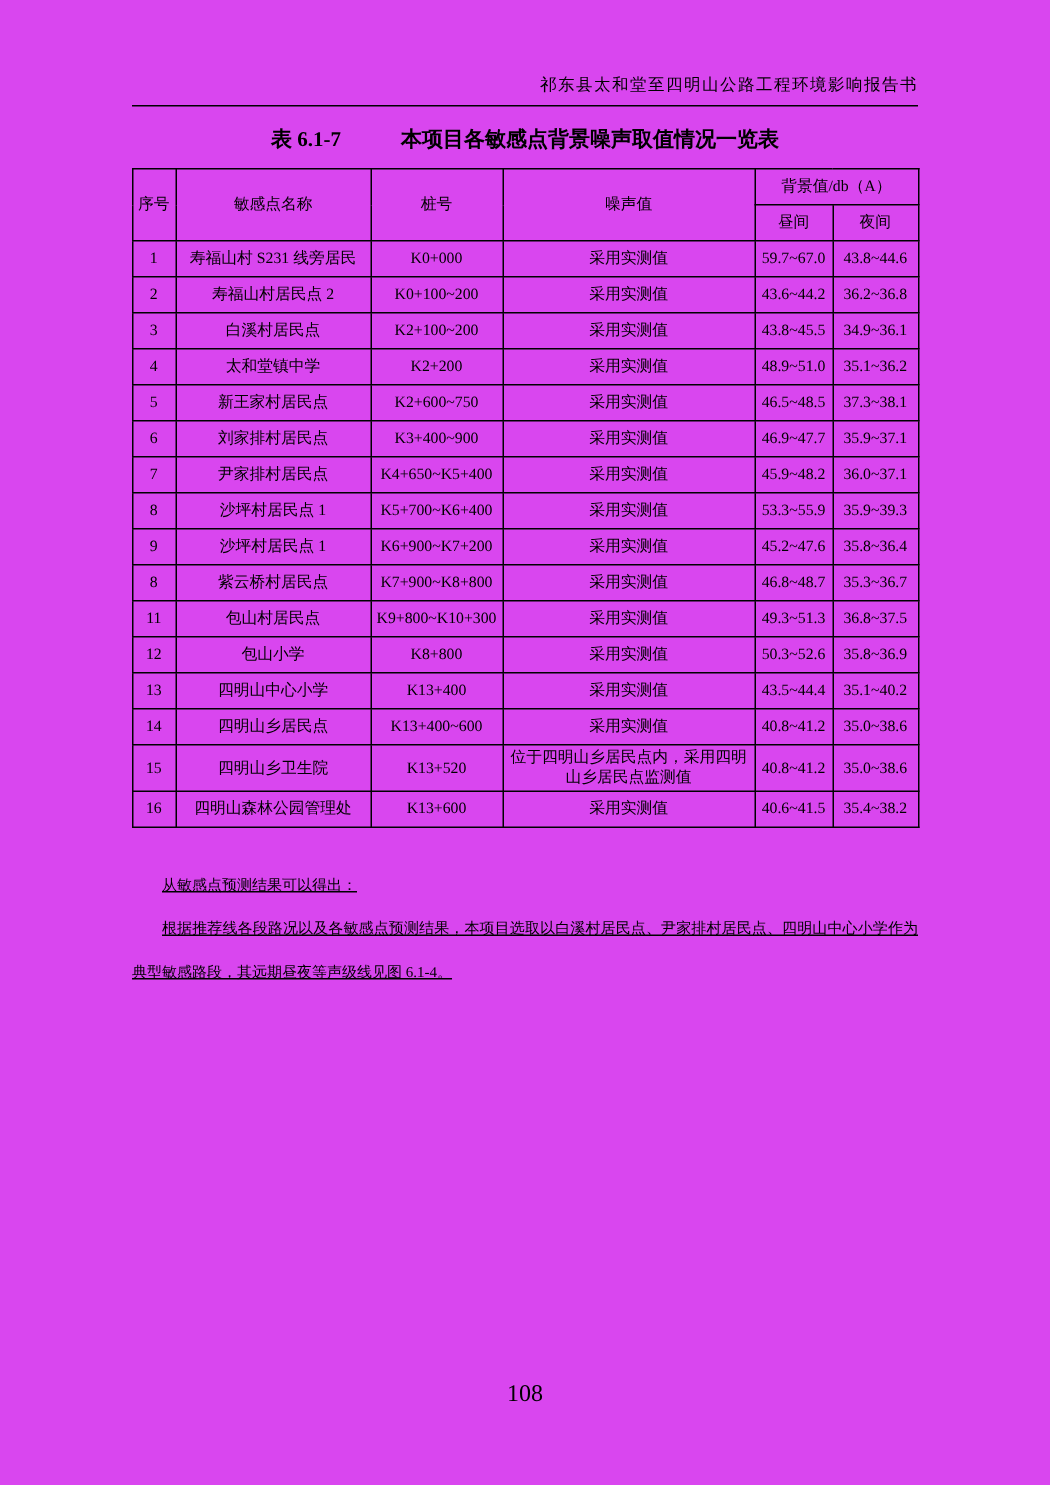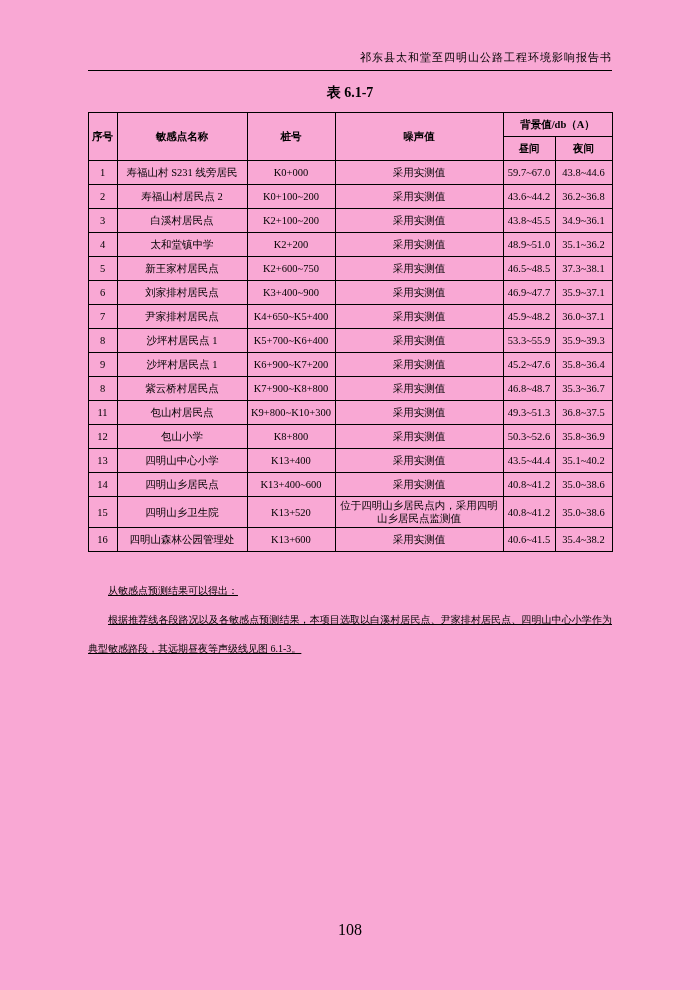--- a/index.html
+++ b/index.html
@@ -4,21 +4,21 @@
 <style>
   html, body {
     margin: 0;
     padding: 0;
     background: #ffffff;
   }
   .page {
     position: relative;
     width: 700px;
     height: 990px;
-    background: #f9a8d4;
+    background: #d946ef;
     color: #000000;
     font-family: "Liberation Serif", "DejaVu Serif", serif;
     overflow: hidden;
   }
   
   .running-header {
     margin: 0 88px;
     padding-top: 50px;
     padding-bottom: 5px;
     border-bottom: 1.5px solid #000;
@@ -47,21 +47,21 @@
     line-height: 13px;
   }
   table.noise-table th,
   table.noise-table td {
     border: 1px solid #000;
     font-weight: normal;
     text-align: center;
     vertical-align: middle;
     padding: 2px 2px;
   }
-  table.noise-table thead th { height: 19px; font-weight: bold; }
+  table.noise-table thead th { height: 19px; }
   table.noise-table tbody td { height: 19px; }
   table.noise-table { border: 1.5px solid #000; }
   
   th.col-index-header { padding: 2px 8px; word-break: break-all; }
   
   td.cell-stake-number { padding: 2px 6px; word-break: break-all; }
   td.cell-day-value, td.cell-night-value { padding: 2px 1px; }
   td.cell-noise-value { padding: 2px 3px; }
   
   .body-text {
@@ -89,20 +89,21 @@
 <body>
 
 <div class="page">
 
   <div class="running-header">
     <span>祁东县太和堂至四明山公路工程环境影响报告书</span>
   </div>
 
   <div class="table-caption">
     <span>表 6.1-7</span>
+    <span>本项目各敏感点背景噪声取值情况一览表</span>
   </div>
 
   <table class="noise-table">
     <colgroup>
       <col style="width:29px">
       <col style="width:130px">
       <col style="width:88px">
       <col style="width:168px">
       <col style="width:52px">
       <col style="width:57px">
@@ -247,20 +248,20 @@
           <td class="cell-stake-number">K13+600</td>
           <td class="cell-noise-value">采用实测值</td>
           <td class="cell-day-value">40.6~41.5</td>
           <td class="cell-night-value">35.4~38.2</td>
         </tr>
       </tbody>
   </table>
 
   <div class="body-text">
     <p>从敏感点预测结果可以得出：</p>
-    <p>根据推荐线各段路况以及各敏感点预测结果，本项目选取以白溪村居民点、尹家排村居民点、四明山中心小学作为典型敏感路段，其远期昼夜等声级线见图 6.1-3。</p>
+    <p>根据推荐线各段路况以及各敏感点预测结果，本项目选取以白溪村居民点、尹家排村居民点、四明山中心小学作为典型敏感路段，其远期昼夜等声级线见图 6.1-4。</p>
   </div>
 
   <div class="page-number">
     <span>108</span>
   </div>
 
 </div>
 
 </body></html>

